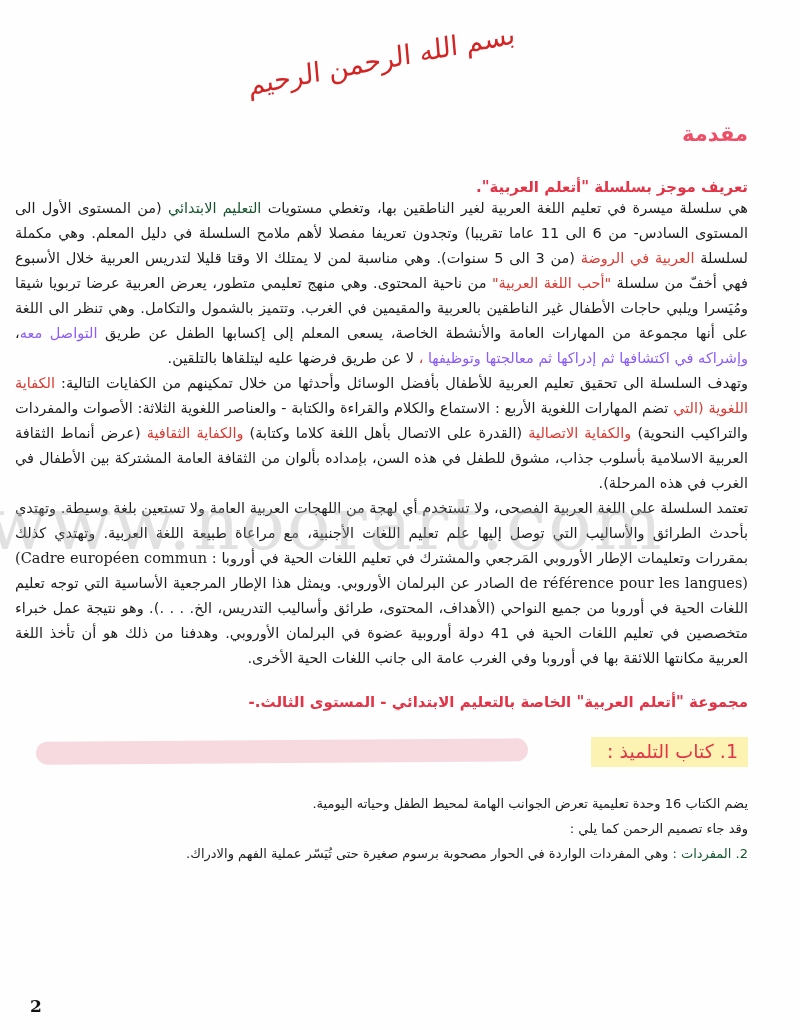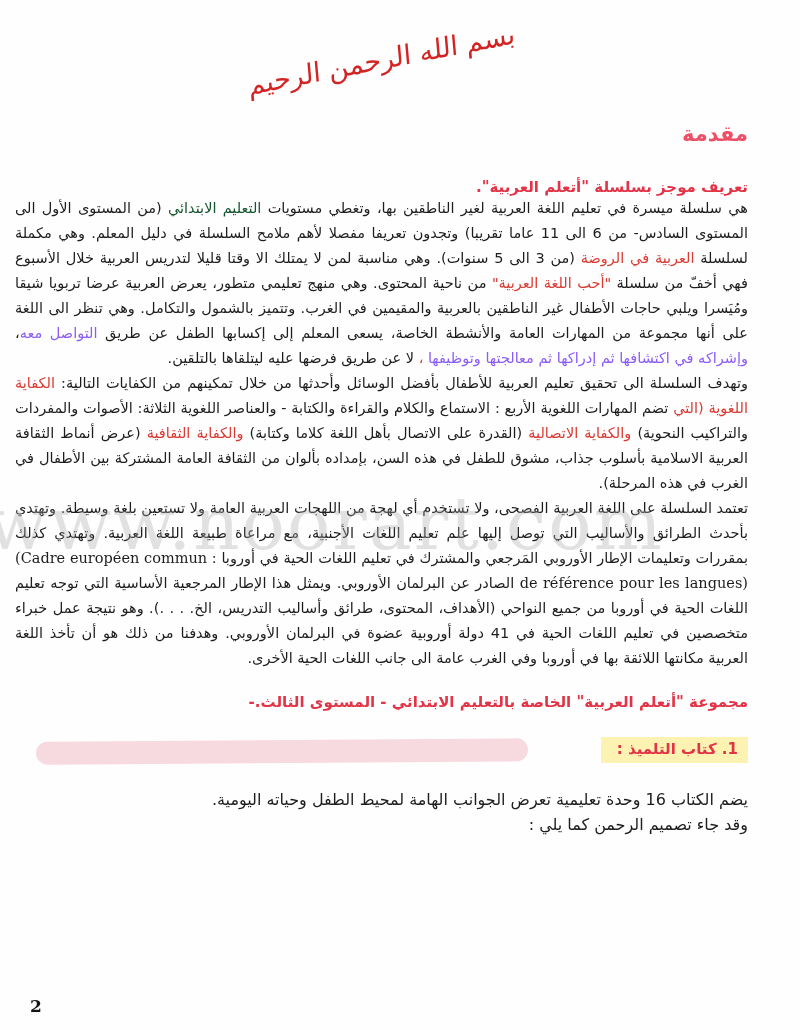--- a/index.html
+++ b/index.html
@@ -12,23 +12,23 @@
   .bismillah-inner{display:inline-block;transform:rotate(-11deg) skewX(-6deg);letter-spacing:1px;}
   .main-title{color:#ee4e66;font-weight:bold;font-size:21px;margin-top:6px;letter-spacing:2px;}
   .subtitle{color:#e23446;font-weight:bold;font-size:15px;margin-top:32px;}
   p.para{font-size:14.5px;line-height:25px;text-align:justify;margin:0;}
   .p1{margin-top:22px;}
   .p2{margin-top:8px;}
   .p3{margin-top:8px;}
   .group-heading{color:#e23446;font-weight:bold;font-size:15px;margin-top:22px;position:relative;z-index:1;}
   .pink-streak{position:absolute;top:740px;left:36px;width:492px;height:23px;background:#f2c3cd;opacity:.62;border-radius:12px;transform:rotate(-.4deg);z-index:0;}
   .item-line{margin-top:26px;}
-  .item-heading{display:inline-block;background:#fcf3b3;color:#e23446;font-weight:bold;font-size:15px;padding:3px 10px 5px 16px;}
+  .item-heading{display:inline-block;background:#fcf3b3;color:#e23446;font-weight:normal;font-size:19px;padding:3px 10px 5px 16px;}
   .p4{margin-top:24px;}
-  .intro-line{font-size:16px;line-height:25px;margin:0;}
+  .intro-line{font-size:13px;line-height:25px;margin:0;}
   .seg-red{color:#d93a31;}
   .seg-pink{color:#14532d;}
   .seg-teal{color:#8b5cf6;}
   .seg-latin{font-family:"DejaVu Serif",serif;direction:ltr;unicode-bidi:isolate;}
   .watermark{
     position:absolute;top:482px;left:-14px;width:840px;direction:ltr;
     font-family:"DejaVu Serif",serif;font-size:72px;color:#ababab;opacity:.34;
     letter-spacing:2px;white-space:nowrap;z-index:2;pointer-events:none;
   }
   .page-number{
@@ -63,19 +63,20 @@
 
     <div class="group-heading">مجموعة "أتعلم العربية" الخاصة بالتعليم الابتدائي -  المستوى الثالث.-</div>
 
     <div class="item-line">
       <span class="item-heading">1. كتاب التلميذ :</span>
     </div>
 
     <div class="p4">
       <p class="intro-line">يضم الكتاب 16 وحدة تعليمية تعرض الجوانب الهامة لمحيط الطفل وحياته اليومية.</p>
       <p class="intro-line">وقد جاء تصميم الرحمن كما يلي :</p>
+      <p class="intro-line"><span class="seg-pink">2. المفردات :</span><span> وهي المفردات الواردة في الحوار مصحوبة برسوم صغيرة حتى تُيَسّر عملية الفهم والادراك.</span></p>
     </div>
 
   </div>
 
   <div class="page-number">2</div>
 
 </div>
 
 </body></html>

